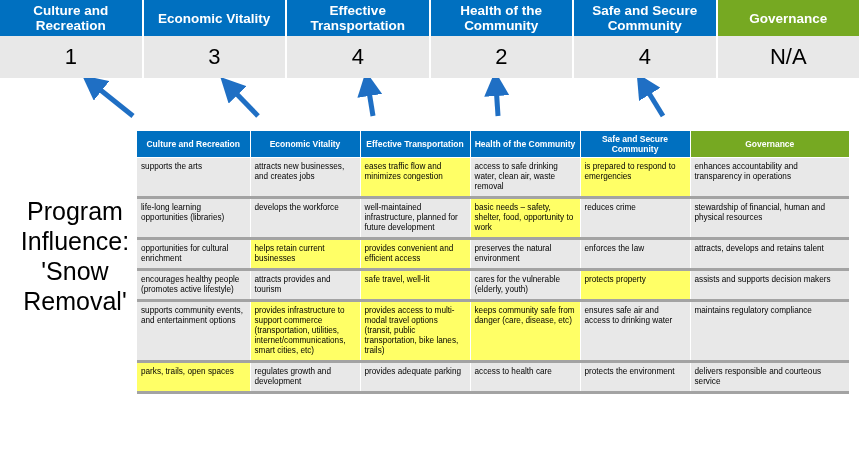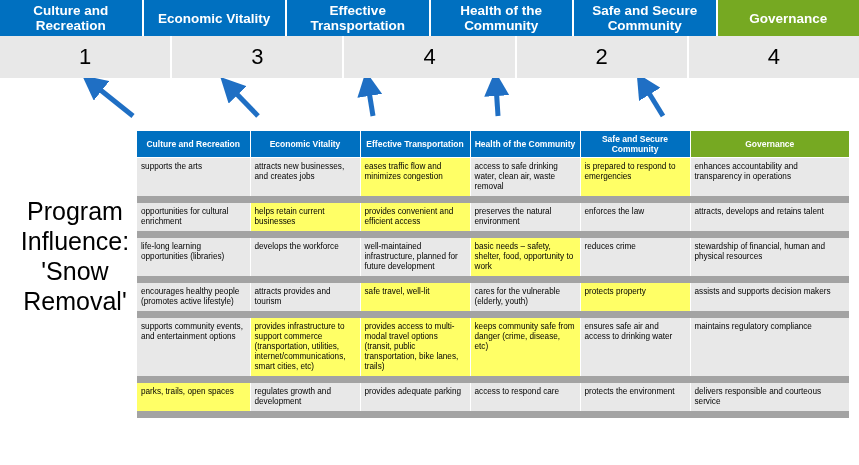--- a/index.html
+++ b/index.html
@@ -114,21 +114,21 @@
     background: #76a922;
     border-right: none;
   }
   #matrix td {
     font-size: 8.2px;
     line-height: 10px;
     color: #000000;
     vertical-align: top;
     padding: 4px 4px;
     border-right: 1px solid #ffffff;
-    border-bottom: 7px solid #a3a3a3;
+    border-bottom: 3px solid #a3a3a3;
     background: #e8e8e8;
     height: 30px;
     box-sizing: border-box;
   }
   #matrix td.hl {
     background: #ffff66;
     margin-top: 36px;
   }
   #matrix td.blank {
     background: #ffffff;
@@ -168,20 +168,21 @@
       <span>Governance</span>
     </div>
 </div>
 
 <div id="score-band">
   <div class="score-cell">1</div>
   <div class="score-cell">3</div>
   <div class="score-cell">4</div>
   <div class="score-cell">2</div>
   <div class="score-cell">4</div>
+  <div class="score-cell">N/A</div>
 </div>
 
 <svg id="arrow-layer" viewBox="0 0 859 55">
   <defs>
     <marker id="ah" markerWidth="5" markerHeight="5" refX="2.2" refY="2.5" orient="auto">
       <path d="M0,0 L5,2.5 L0,5 z" fill="#1f6fc4"></path>
     </marker>
   </defs>
   <g stroke="#1f6fc4" stroke-width="5" fill="none" marker-end="url(#ah)">
     <line x1="133" y1="38" x2="93" y2="6"></line>
@@ -216,53 +217,53 @@
   <tbody>
     <tr>
       <td>supports the arts</td>
       <td>attracts new businesses, and creates jobs</td>
       <td class="hl">eases traffic flow and minimizes congestion</td>
       <td>access to safe drinking water, clean air, waste removal</td>
       <td class="hl">is prepared to respond to emergencies</td>
       <td>enhances accountability and transparency in operations</td>
     </tr>
     <tr>
+      <td>life-long learning opportunities (libraries)</td>
+      <td>develops the workforce</td>
+      <td>well-maintained infrastructure, planned for future development</td>
+      <td class="hl">basic needs – safety, shelter, food, opportunity to work</td>
+      <td>reduces crime</td>
+      <td>stewardship of financial, human and physical resources</td>
+    </tr>
+    <tr>
       <td>opportunities for cultural enrichment</td>
       <td class="hl">helps retain current businesses</td>
       <td class="hl">provides convenient and efficient access</td>
       <td>preserves the natural environment</td>
       <td>enforces the law</td>
       <td>attracts, develops and retains talent</td>
     </tr>
     <tr>
-      <td>life-long learning opportunities (libraries)</td>
-      <td>develops the workforce</td>
-      <td>well-maintained infrastructure, planned for future development</td>
-      <td class="hl">basic needs – safety, shelter, food, opportunity to work</td>
-      <td>reduces crime</td>
-      <td>stewardship of financial, human and physical resources</td>
-    </tr>
-    <tr>
       <td>encourages healthy people (promotes active lifestyle)</td>
       <td>attracts provides and tourism</td>
       <td class="hl">safe travel, well-lit</td>
       <td>cares for the vulnerable (elderly, youth)</td>
       <td class="hl">protects property</td>
       <td>assists and supports decision makers</td>
     </tr>
     <tr>
       <td>supports community events, and entertainment options</td>
       <td class="hl">provides infrastructure to support commerce (transportation, utilities, internet/communications, smart cities, etc)</td>
       <td class="hl">provides access to multi-modal travel options (transit, public transportation, bike lanes, trails)</td>
-      <td class="hl">keeps community safe from danger (crime, disease, etc)</td>
+      <td class="hl">keeps community safe from danger (care, disease, etc)</td>
       <td>ensures safe air and access to drinking water</td>
       <td>maintains regulatory compliance</td>
     </tr>
     <tr>
       <td class="hl">parks, trails, open spaces</td>
       <td>regulates growth and development</td>
       <td>provides adequate parking</td>
-      <td>access to respond care</td>
+      <td>access to health care</td>
       <td>protects the environment</td>
       <td>delivers responsible and courteous service</td>
     </tr>
   </tbody>
 </table>
 
 </body></html>

